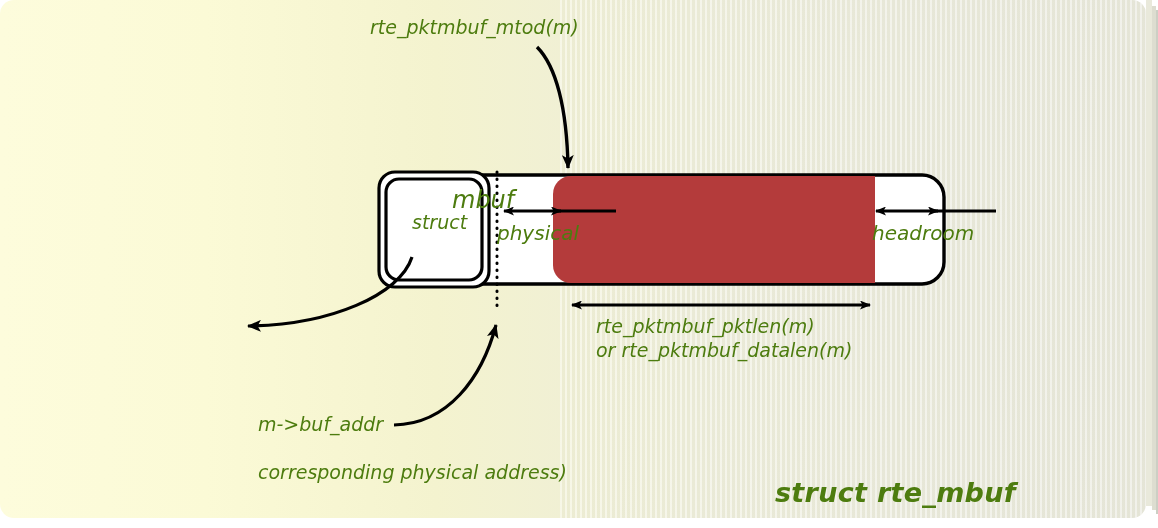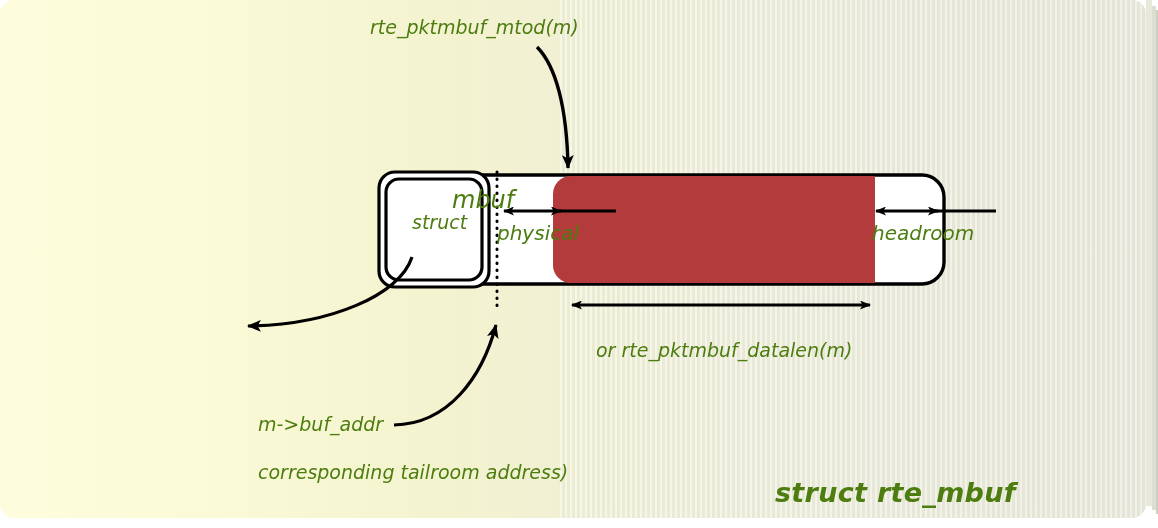--- a/index.html
+++ b/index.html
@@ -142,18 +142,19 @@
     <path d="M412,257 C400,295 330,325 248,326" fill="none" stroke="#000000" stroke-width="3.2" marker-end="url(#ah-big)"></path>
 
     <path d="M394,425 C448,424 482,378 496,325" fill="none" stroke="#000000" stroke-width="3.2" marker-end="url(#ah-big)"></path>
   </svg>
 
   <div class="lbl t-mtod">rte_pktmbuf_mtod(m)</div>
   <div class="lbl t-mbuf1">mbuf</div>
   <div class="lbl t-mbuf2">struct</div>
   <div class="lbl t-headroom">physical</div>
   <div class="lbl t-tailroom">headroom</div>
+  <div class="lbl t-pktlen">rte_pktmbuf_pktlen(m)</div>
   <div class="lbl t-datalen">or rte_pktmbuf_datalen(m)</div>
   <div class="lbl t-bufaddr">m-&gt;buf_addr</div>
-  <div class="lbl t-physaddr">corresponding tailroom address)</div>
+  <div class="lbl t-physaddr">corresponding physical address)</div>
   <div class="lbl t-title">struct rte_mbuf</div>
 
 </div>
 
 </body></html>

